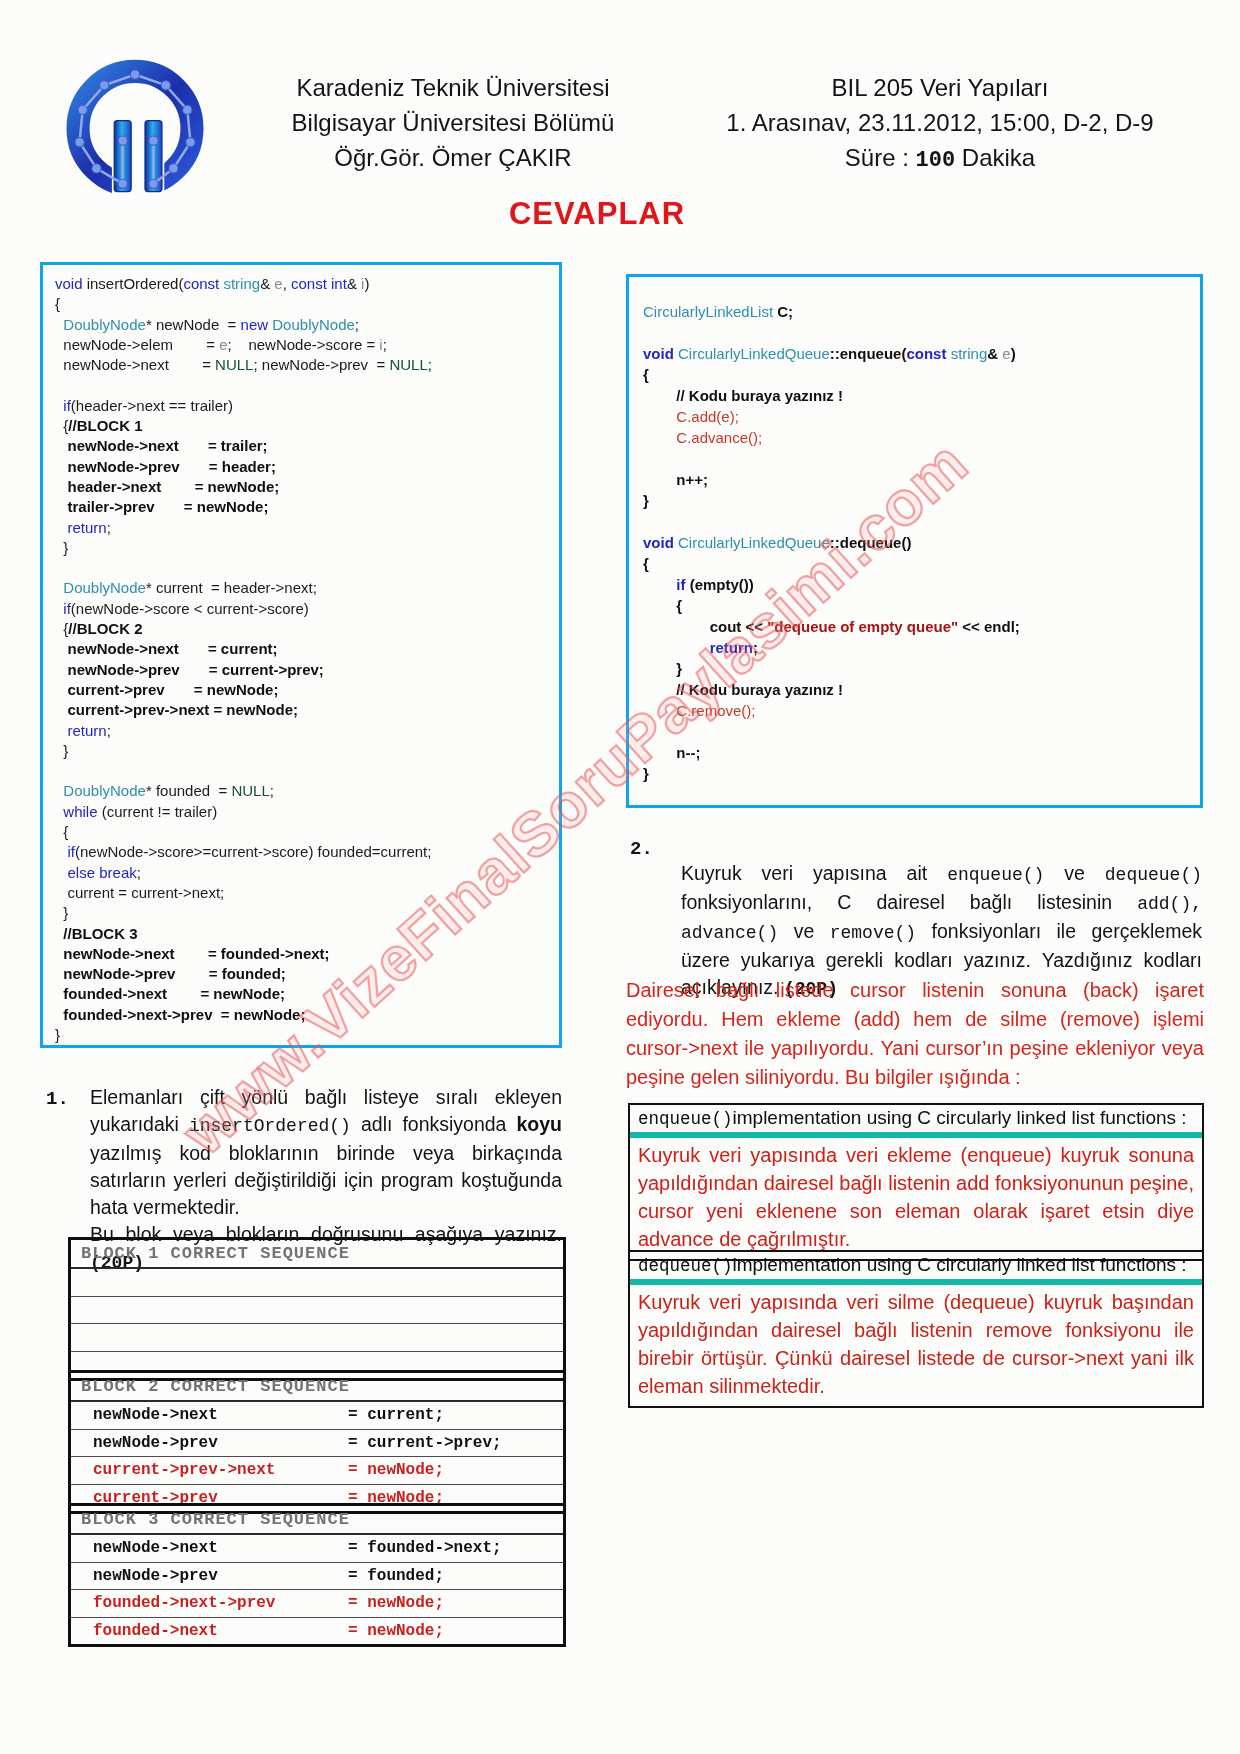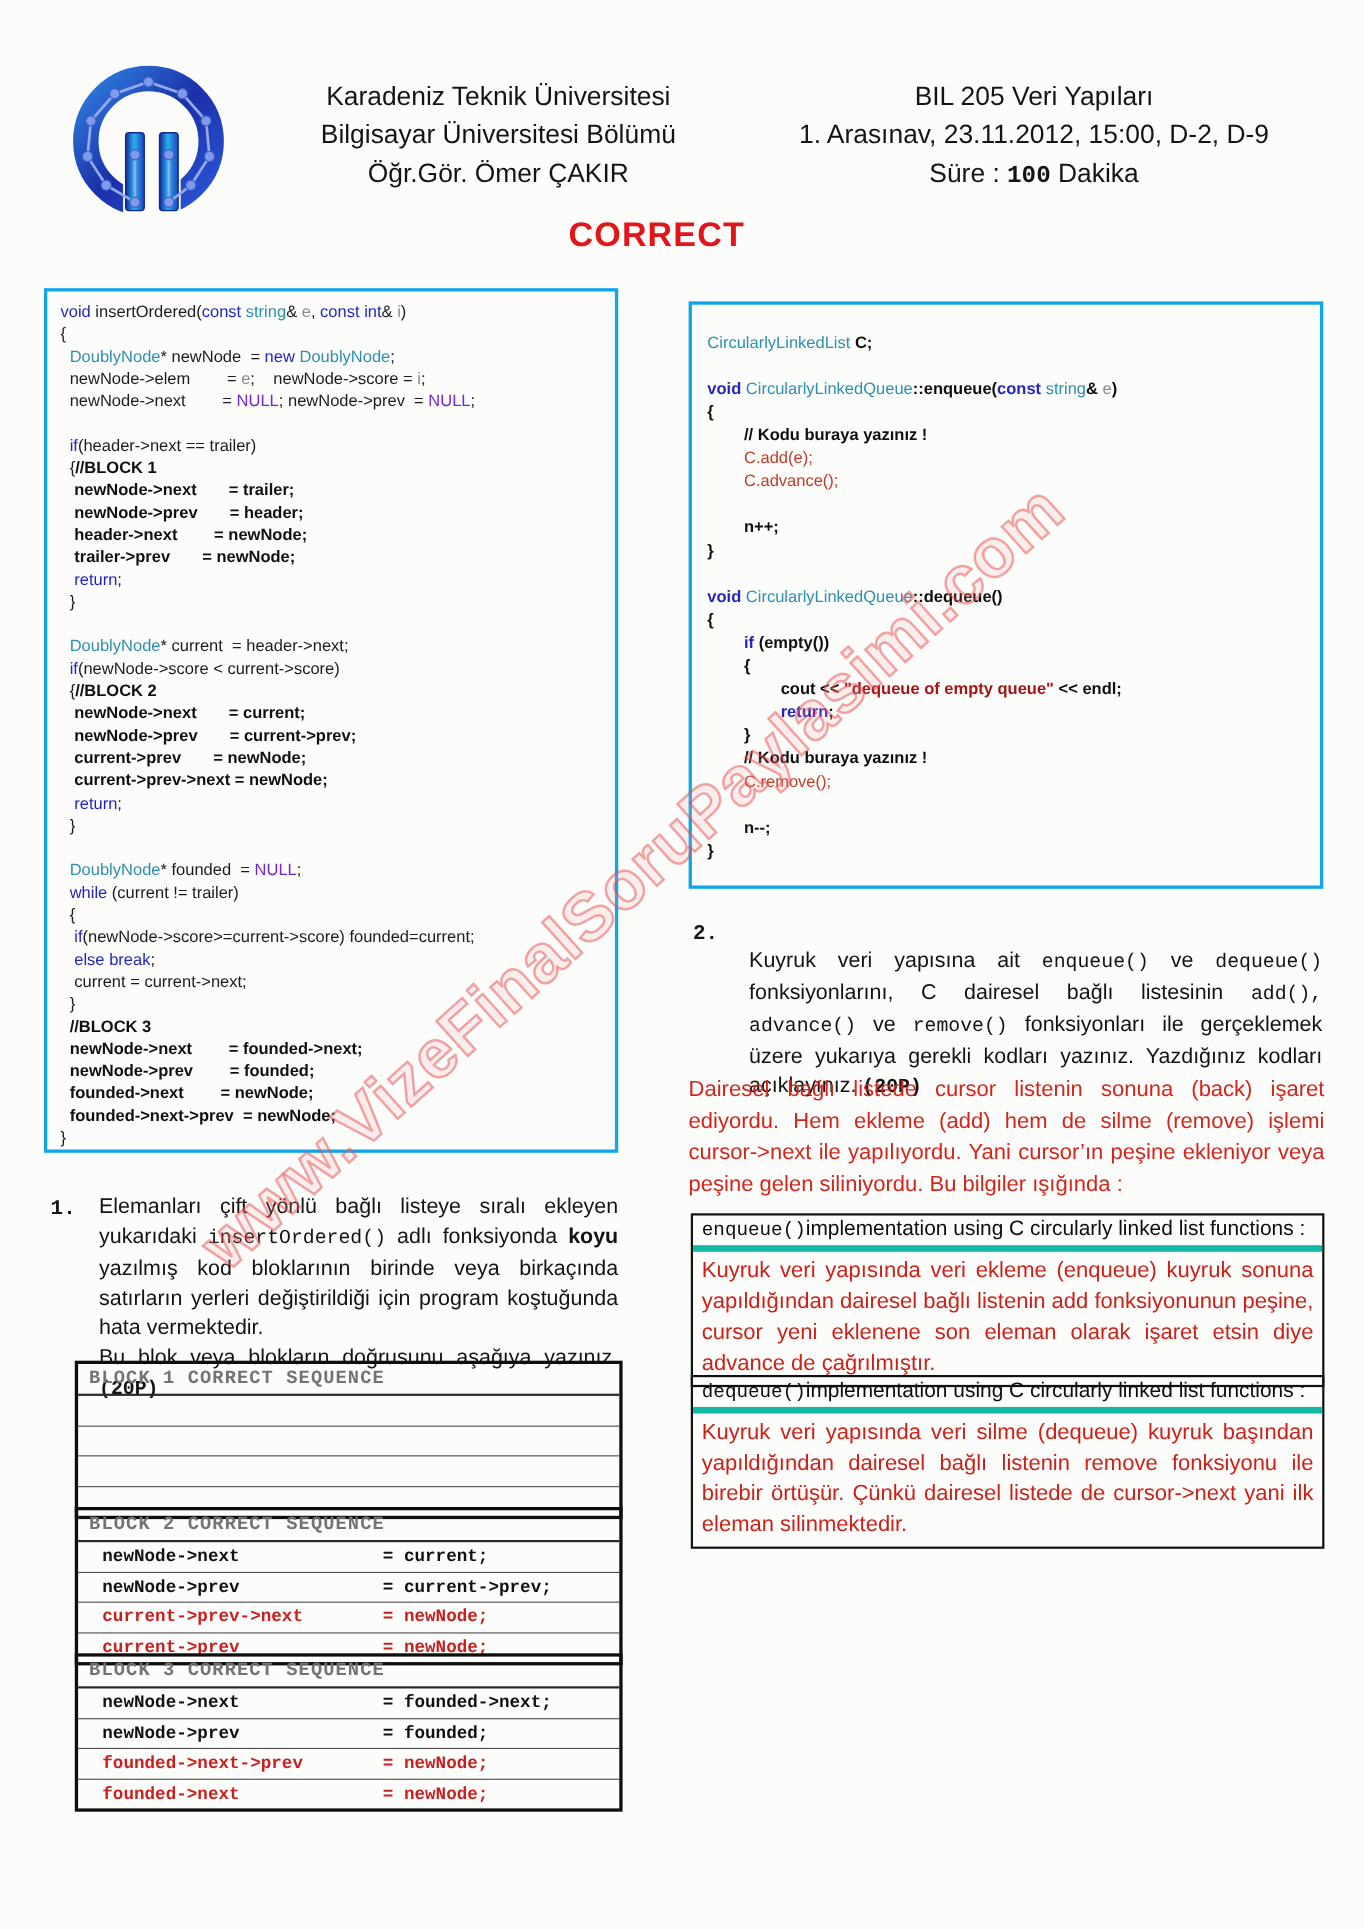--- a/index.html
+++ b/index.html
@@ -24,21 +24,21 @@
   #codebox-right{left:626px;top:274px;width:577px;height:534px;padding:24px 0 0 14px;}
   #codebox-right .code-line{line-height:21px;height:21px;}
 
   
   .tk-k {color:#2426bb;}
   .tk-kb{color:#2426bb;font-weight:bold;}
   .tk-t {color:#2e8fad;}
   .tk-p {color:#1b1b1b;}
   .tk-b {color:#0f0f0f;font-weight:bold;}
   .tk-g {color:#8b8b8b;}
-  .tk-m {color:#6d28d9;}
+  .tk-m {color:#14532d;}
   .tk-r {color:#c33a28;}
   .tk-sb{color:#a31515;font-weight:bold;}
 
   
   .qnum{position:absolute;font-family:"Liberation Mono",monospace;font-weight:bold;font-size:19px;}
   .qtext{position:absolute;text-align:justify;font-size:19.5px;line-height:27px;color:#131313;}
   #q1-num{left:46px;top:1088px;}
   #q1-text{left:90px;top:1084px;width:472px;}
   #q2-num{left:630px;top:838px;}
   #q2-text{left:681px;top:834px;width:521px;margin-top:26px;}
@@ -131,21 +131,21 @@
     <div>Karadeniz Teknik Üniversitesi</div>
     <div>Bilgisayar Üniversitesi Bölümü</div>
     <div>Öğr.Gör. Ömer ÇAKIR</div>
   </div>
   <div id="hdr-right" class="hdr-block">
     <div>BIL 205 Veri Yapıları</div>
     <div>1. Arasınav, 23.11.2012, 15:00, D-2, D-9</div>
     <div><span>Süre : </span><span class="dur-val">100</span><span> Dakika</span></div>
   </div>
 
-  <div class="main-title">CORRECT</div>
+  <div class="main-title">CEVAPLAR</div>
 
   <div id="codebox-left" class="codebox"><div class="code-line"><span class="tk-k">void</span><span class="tk-p"> insertOrdered(</span><span class="tk-k">const</span><span class="tk-p"> </span><span class="tk-t">string</span><span class="tk-p">&amp; </span><span class="tk-g">e</span><span class="tk-p">, </span><span class="tk-k">const</span><span class="tk-p"> </span><span class="tk-k">int</span><span class="tk-p">&amp; </span><span class="tk-g">i</span><span class="tk-p">)</span></div><div class="code-line"><span class="tk-p">{</span></div><div class="code-line"><span class="tk-p">  </span><span class="tk-t">DoublyNode</span><span class="tk-p">* newNode  = </span><span class="tk-k">new</span><span class="tk-p"> </span><span class="tk-t">DoublyNode</span><span class="tk-p">;</span></div><div class="code-line"><span class="tk-p">  newNode-&gt;elem        = </span><span class="tk-g">e</span><span class="tk-p">;    newNode-&gt;score = </span><span class="tk-g">i</span><span class="tk-p">;</span></div><div class="code-line"><span class="tk-p">  newNode-&gt;next        = </span><span class="tk-m">NULL</span><span class="tk-p">; newNode-&gt;prev  = </span><span class="tk-m">NULL</span><span class="tk-p">;</span></div><div class="code-line">&nbsp;</div><div class="code-line"><span class="tk-p">  </span><span class="tk-k">if</span><span class="tk-p">(header-&gt;next == trailer)</span></div><div class="code-line"><span class="tk-p">  {</span><span class="tk-b">//BLOCK 1</span></div><div class="code-line"><span class="tk-b">   newNode-&gt;next       = trailer;</span></div><div class="code-line"><span class="tk-b">   newNode-&gt;prev       = header;</span></div><div class="code-line"><span class="tk-b">   header-&gt;next        = newNode;</span></div><div class="code-line"><span class="tk-b">   trailer-&gt;prev       = newNode;</span></div><div class="code-line"><span class="tk-p">   </span><span class="tk-k">return</span><span class="tk-p">;</span></div><div class="code-line"><span class="tk-p">  }</span></div><div class="code-line">&nbsp;</div><div class="code-line"><span class="tk-p">  </span><span class="tk-t">DoublyNode</span><span class="tk-p">* current  = header-&gt;next;</span></div><div class="code-line"><span class="tk-p">  </span><span class="tk-k">if</span><span class="tk-p">(newNode-&gt;score &lt; current-&gt;score)</span></div><div class="code-line"><span class="tk-p">  {</span><span class="tk-b">//BLOCK 2</span></div><div class="code-line"><span class="tk-b">   newNode-&gt;next       = current;</span></div><div class="code-line"><span class="tk-b">   newNode-&gt;prev       = current-&gt;prev;</span></div><div class="code-line"><span class="tk-b">   current-&gt;prev       = newNode;</span></div><div class="code-line"><span class="tk-b">   current-&gt;prev-&gt;next = newNode;</span></div><div class="code-line"><span class="tk-p">   </span><span class="tk-k">return</span><span class="tk-p">;</span></div><div class="code-line"><span class="tk-p">  }</span></div><div class="code-line">&nbsp;</div><div class="code-line"><span class="tk-p">  </span><span class="tk-t">DoublyNode</span><span class="tk-p">* founded  = </span><span class="tk-m">NULL</span><span class="tk-p">;</span></div><div class="code-line"><span class="tk-p">  </span><span class="tk-k">while</span><span class="tk-p"> (current != trailer)</span></div><div class="code-line"><span class="tk-p">  {</span></div><div class="code-line"><span class="tk-p">   </span><span class="tk-k">if</span><span class="tk-p">(newNode-&gt;score&gt;=current-&gt;score) founded=current;</span></div><div class="code-line"><span class="tk-p">   </span><span class="tk-k">else</span><span class="tk-p"> </span><span class="tk-k">break</span><span class="tk-p">;</span></div><div class="code-line"><span class="tk-p">   current = current-&gt;next;</span></div><div class="code-line"><span class="tk-p">  }</span></div><div class="code-line"><span class="tk-b">  //BLOCK 3</span></div><div class="code-line"><span class="tk-b">  newNode-&gt;next        = founded-&gt;next;</span></div><div class="code-line"><span class="tk-b">  newNode-&gt;prev        = founded;</span></div><div class="code-line"><span class="tk-b">  founded-&gt;next        = newNode;</span></div><div class="code-line"><span class="tk-b">  founded-&gt;next-&gt;prev  = newNode;</span></div><div class="code-line"><span class="tk-p">}</span></div></div>
   <div id="codebox-right" class="codebox"><div class="code-line"><span class="tk-t">CircularlyLinkedList</span><span class="tk-b"> C;</span></div><div class="code-line">&nbsp;</div><div class="code-line"><span class="tk-kb">void</span><span class="tk-b"> </span><span class="tk-t">CircularlyLinkedQueue</span><span class="tk-b">::enqueue(</span><span class="tk-kb">const</span><span class="tk-b"> </span><span class="tk-t">string</span><span class="tk-b">&amp; </span><span class="tk-g">e</span><span class="tk-b">)</span></div><div class="code-line"><span class="tk-b">{</span></div><div class="code-line"><span class="tk-b">        // Kodu buraya yazınız !</span></div><div class="code-line"><span class="tk-r">        C.add(e);</span></div><div class="code-line"><span class="tk-r">        C.advance();</span></div><div class="code-line">&nbsp;</div><div class="code-line"><span class="tk-b">        n++;</span></div><div class="code-line"><span class="tk-b">}</span></div><div class="code-line">&nbsp;</div><div class="code-line"><span class="tk-kb">void</span><span class="tk-b"> </span><span class="tk-t">CircularlyLinkedQueue</span><span class="tk-b">::dequeue()</span></div><div class="code-line"><span class="tk-b">{</span></div><div class="code-line"><span class="tk-b">        </span><span class="tk-kb">if</span><span class="tk-b"> (empty())</span></div><div class="code-line"><span class="tk-b">        {</span></div><div class="code-line"><span class="tk-b">                cout &lt;&lt; </span><span class="tk-sb">"dequeue of empty queue"</span><span class="tk-b"> &lt;&lt; endl;</span></div><div class="code-line"><span class="tk-b">                </span><span class="tk-kb">return</span><span class="tk-b">;</span></div><div class="code-line"><span class="tk-b">        }</span></div><div class="code-line"><span class="tk-b">        // Kodu buraya yazınız !</span></div><div class="code-line"><span class="tk-r">        C.remove();</span></div><div class="code-line">&nbsp;</div><div class="code-line"><span class="tk-b">        n--;</span></div><div class="code-line"><span class="tk-b">}</span></div></div>
 
   <div id="q1-num" class="qnum">1.</div>
   <div id="q1-text" class="qtext"><span class="seg-s">Elemanları çift yönlü bağlı listeye sıralı ekleyen yukarıdaki </span><span class="seg-m">insertOrdered()</span><span class="seg-s"> adlı fonksiyonda </span><span class="seg-sb">koyu</span><span class="seg-s"> yazılmış kod bloklarının birinde veya birkaçında satırların yerleri değiştirildiği için program koştuğunda hata vermektedir.</span><br><span class="seg-s">Bu blok veya blokların doğrusunu aşağıya yazınız.  </span><span class="seg-mb">(20P)</span></div>
 
   <div id="table-block1" class="blocktable">
       <div class="bt-title">BLOCK 1 CORRECT SEQUENCE</div>
       <div class="bt-row"><span class="bt-lhs"></span><span class="bt-rhs"></span></div>

